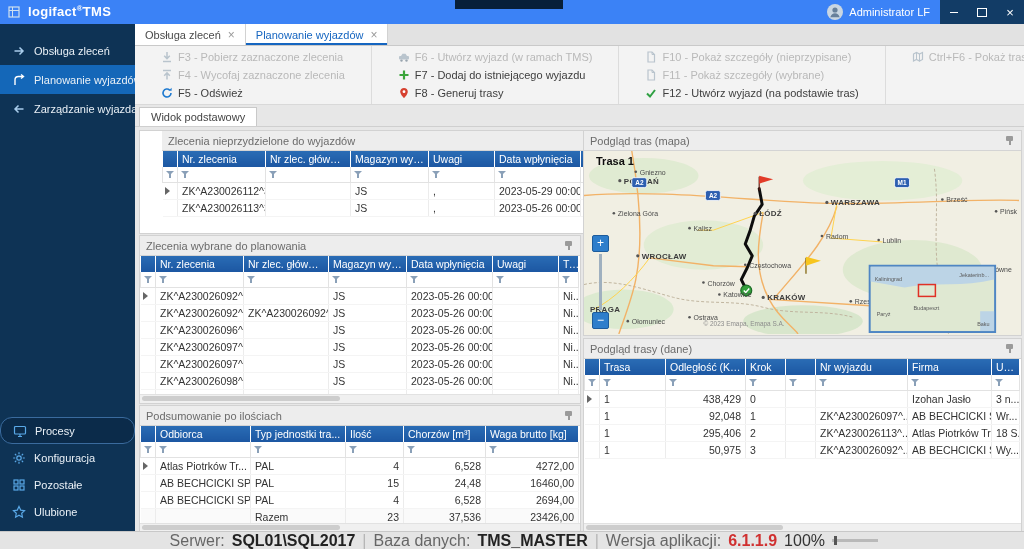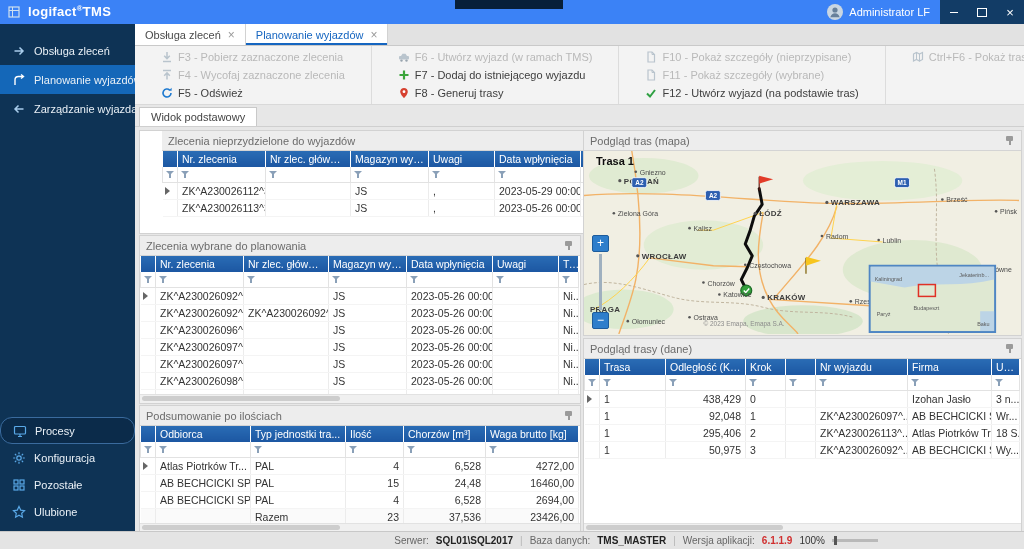--- a/index.html
+++ b/index.html
@@ -88,21 +88,21 @@
   .cb{font-family:"Liberation Sans",sans-serif;font-size:8px;font-weight:bold;fill:#3c3c3c;letter-spacing:.3px;}
   .cs{font-family:"Liberation Sans",sans-serif;font-size:7px;fill:#4a4a4a;}
   .ci{font-family:"Liberation Sans",sans-serif;font-size:5.5px;fill:#5a5a5a;}
   .attr{font-family:"Liberation Sans",sans-serif;font-size:6.5px;fill:#8c8c8c;}
   .badge-t{font-family:"Liberation Sans",sans-serif;font-size:6.5px;font-weight:bold;fill:#fff;}
   .road{stroke:#f2b267;stroke-width:1.4;fill:none;}
   .roady{stroke:#ffd34d;stroke-width:1;fill:none;}
   .border{stroke:#c0b49e;stroke-width:1;fill:none;stroke-dasharray:3 2;}
 
   
-  .statusbar{position:absolute;left:0;bottom:0;width:1024px;height:18px;background:#e4e4e4;border-top:1px solid #c8c8c8;display:flex;align-items:center;justify-content:flex-end;gap:7px;padding-right:146px;box-sizing:border-box;font-size:10px;color:#666;}
+  .statusbar{position:absolute;left:0;bottom:0;width:1024px;height:18px;background:#e4e4e4;border-top:1px solid #c8c8c8;display:flex;align-items:center;justify-content:flex-end;gap:7px;padding-right:146px;box-sizing:border-box;font-size:16px;color:#666;}
   .sb-value{font-weight:bold;color:#222;}
   .sb-sep{color:#b5b5b5;}
   .sb-version{font-weight:bold;color:#d03030;}
   .sb-zoom{color:#333;}
   .zoomslider{width:46px;height:3px;background:#b9b9b9;position:relative;}
   .zoomthumb{position:absolute;left:2px;top:-3px;width:3px;height:9px;background:#555;}
 </style>
 </head>
 <body>
 

